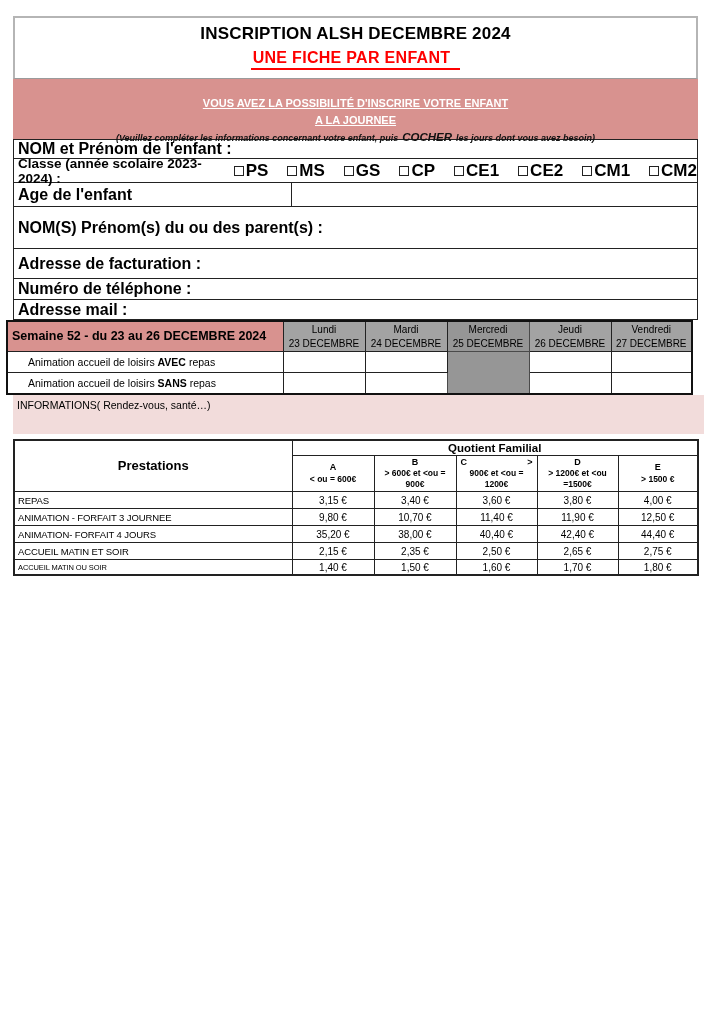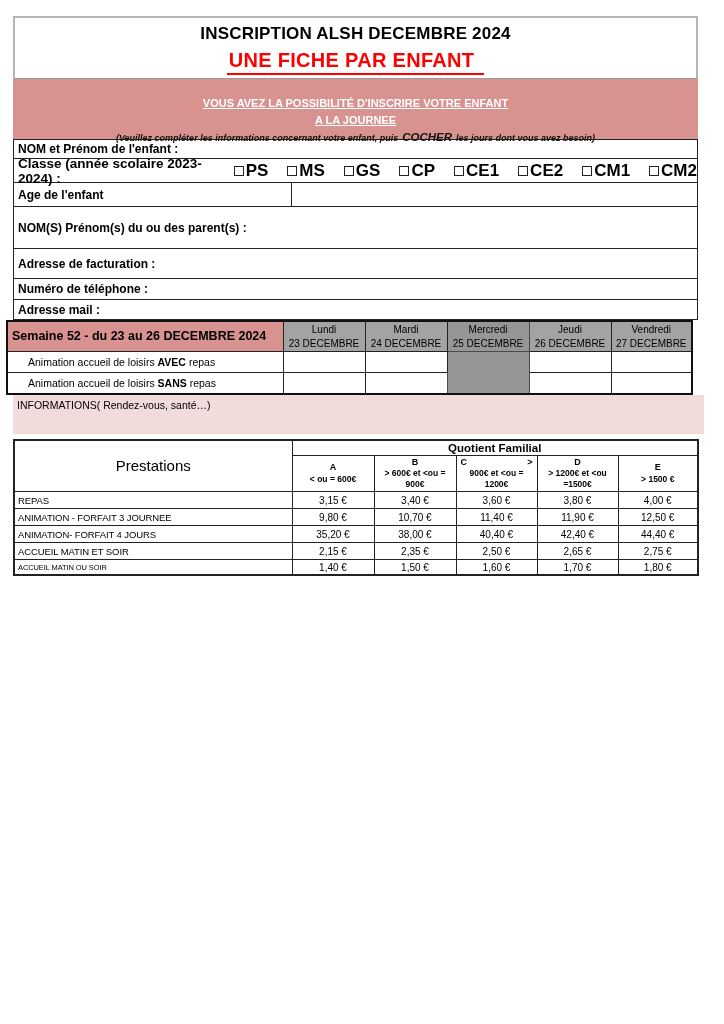--- a/index.html
+++ b/index.html
@@ -3,34 +3,34 @@
 <meta charset="utf-8">
 <style>
   html,body{margin:0;padding:0;background:#ffffff;}
   body{width:724px;height:1024px;font-family:"Liberation Sans",sans-serif;color:#000;}
   .page{position:relative;width:724px;height:1024px;overflow:hidden;background:#fff;}
 
   
   .title-box{margin-left:13px;width:685px;height:63px;box-sizing:border-box;
     border:2px solid #b5b5b5;border-bottom:1px solid #9b9b9b;text-align:center;padding-top:6px;}
   .doc-title{font-size:17px;font-weight:bold;letter-spacing:.2px;}
-  .doc-subtitle{display:inline-block;color:#fe0000;font-size:20px;font-weight:bold;
+  .doc-subtitle{display:inline-block;color:#fe0000;font-size:16px;font-weight:bold;
     border-bottom:2.5px solid #fe0000;padding:0 10px 1px 2px;margin-top:5px;letter-spacing:.3px;}
 
   
   .banner{margin-left:13px;width:685px;height:60px;box-sizing:border-box;background:#d8928f;
     text-align:center;padding-top:16px;}
   .banner-line{color:#fff;font-weight:bold;font-size:11px;text-decoration:underline;line-height:1.5;}
   .banner-note{font-size:9px;font-weight:bold;font-style:italic;color:#111;margin-top:3px;}
   .banner-note .cocher{font-size:11.5px;margin:0 4px;text-align:right;}
 
   
   .rows{margin-left:13px;width:685px;box-sizing:border-box;border:1px solid #222;border-top:1px solid #222;}
   .frow{box-sizing:border-box;border-bottom:1px solid #222;display:flex;align-items:center;
-    font-weight:bold;font-size:12px;padding-left:4px;}
+    font-weight:bold;font-size:16px;padding-left:4px;}
   .frow:last-child{border-bottom:none;}
   .r-nom{height:19px;}
   .r-classe{height:24px;font-size:13.5px;}
   .r-age{height:24px;padding-left:0;}
   .r-parents{height:42px;}
   .r-fact{height:30px;}
   .r-tel{height:21px;}
   .r-mail{height:19px;}
   .age-label-cell{width:278px;height:100%;box-sizing:border-box;border-right:1px solid #222;
     display:flex;align-items:center;padding-left:4px;}
@@ -53,21 +53,21 @@
 
   
   .infos{margin-left:13px;width:691px;height:39px;box-sizing:border-box;background:#f2dcdb;
     font-size:10.5px;padding:4px 0 0 4px;}
 
   .gap{height:5px;}
 
   
   .pricing{margin-left:13px;width:684px;border:2px solid #222;}
   .pricing td,.pricing th{border:1px solid #222;box-sizing:border-box;overflow:hidden;}
-  .pricing .p-prestations{width:278px;font-size:15px;font-weight:400;text-align:center;}
+  .pricing .p-prestations{width:278px;font-size:13px;font-weight:700;text-align:center;}
   .pricing .qf-head{height:15px;font-size:11.5px;font-weight:bold;text-align:center;}
   .pricing .sub th{height:35px;font-size:8.5px;font-weight:bold;line-height:1.3;text-align:center;
     vertical-align:middle;background:#fff;}
   .code-line{font-size:9px;font-weight:bold;}
   .code-line.split{display:flex;justify-content:space-between;padding:0 3px;}
   .pricing .drow td{height:17px;}
   .pricing .drow.small td{height:15px;}
   .p-rowlabel{font-size:9.5px;font-weight:400;padding-left:3px;letter-spacing:-.1px;}
   .drow.small .p-rowlabel{font-size:7.5px;}
   .p-price{font-size:10px;text-align:center;font-weight:400;}

